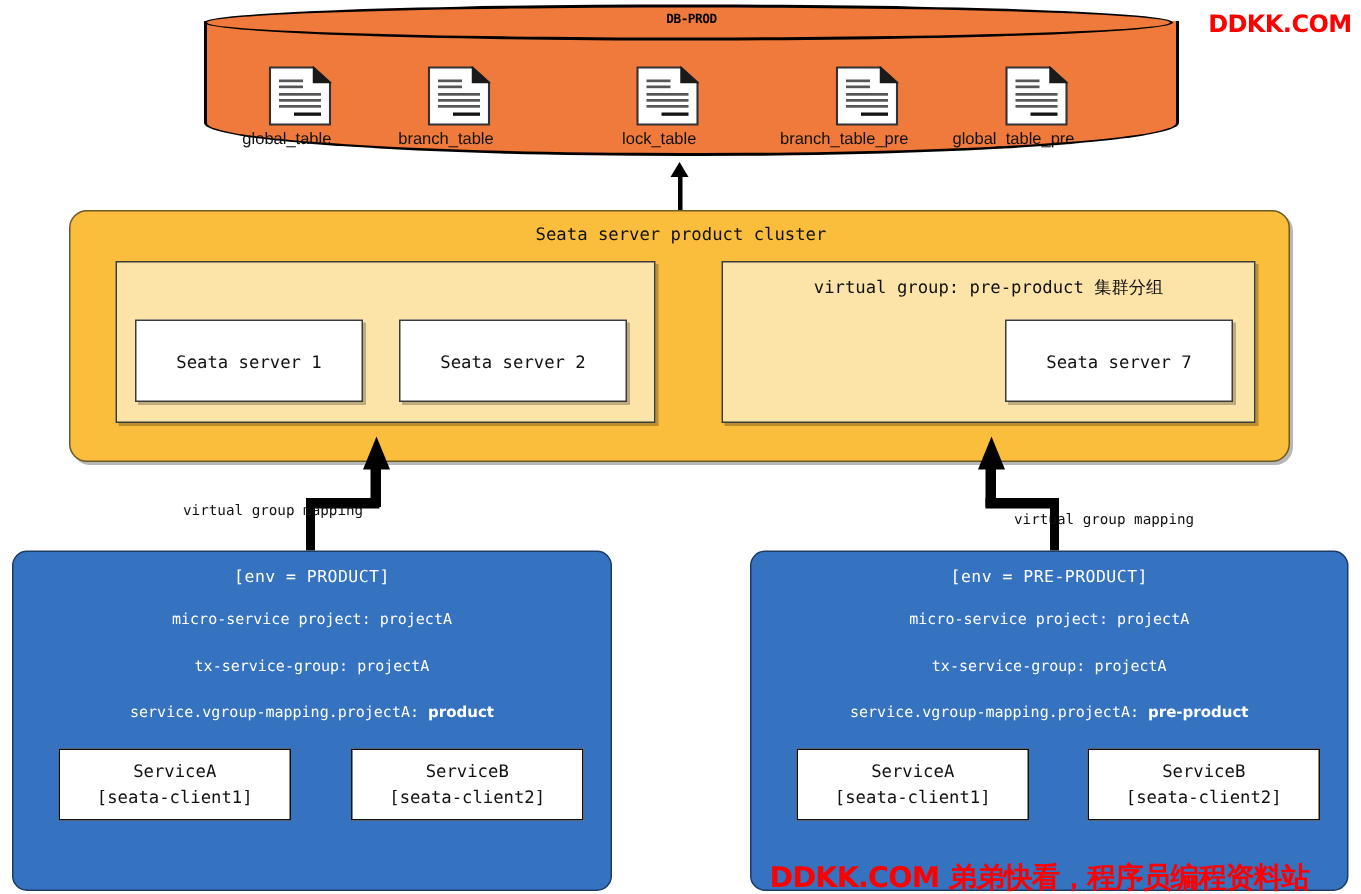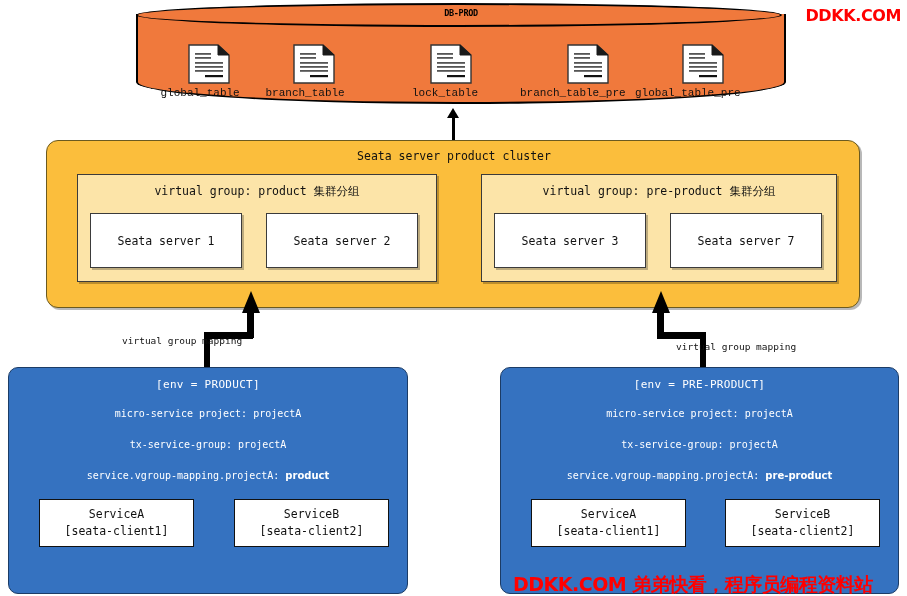--- a/index.html
+++ b/index.html
@@ -36,21 +36,21 @@
     position:absolute;left:0;top:42px;width:650px;height:62px;z-index:4;
   }
   .tbl{
     position:absolute;text-align:center;
   }
   .doc-ico{
     width:44px;height:40px;margin:0 auto;position:relative;
   }
   .tbl-label{
     font-size:11px;color:#111;margin-top:3px;white-space:nowrap;
-    font-family:Liberation Mono, monospace;
+    font-family:Liberation Sans, sans-serif;
   }
 
   
   .arrow-db{position:absolute;left:452px;top:112px;width:3px;height:30px;background:#000;}
   .arrow-db-head{
     position:absolute;left:447px;top:108px;width:0;height:0;
     border-left:6.5px solid transparent;border-right:6.5px solid transparent;
     border-bottom:10px solid #000;
   }
 
@@ -223,28 +223,26 @@
 
   <div>
     <div class="arrow-db-head"></div>
     <div class="arrow-db"></div>
   </div>
 
   <div class="cluster">
     <div class="cluster-title">Seata server product cluster</div>
 
     <div class="vgroup left">
-      <div class="vgroup-title">virtual group: product 集群分组</div>
       <div class="srv a">Seata server 1</div>
       <div class="srv b">Seata server 2</div>
     </div>
 
     <div class="vgroup right">
       <div class="vgroup-title">virtual group: pre-product 集群分组</div>
-      <div class="srv a">Seata server 3</div>
       <div class="srv b">Seata server 7</div>
     </div>
   </div>
 
   <div class="elbow">
     <div class="bar" style="left:204px;top:338px;width:6px;height:29px;"></div>
     <div class="bar" style="left:204px;top:332px;width:49px;height:7px;"></div>
     <div class="bar" style="left:247px;top:312px;width:7px;height:26px;"></div>
     <div class="ahead-up" style="left:241.5px;top:291px;"></div>
   </div>

